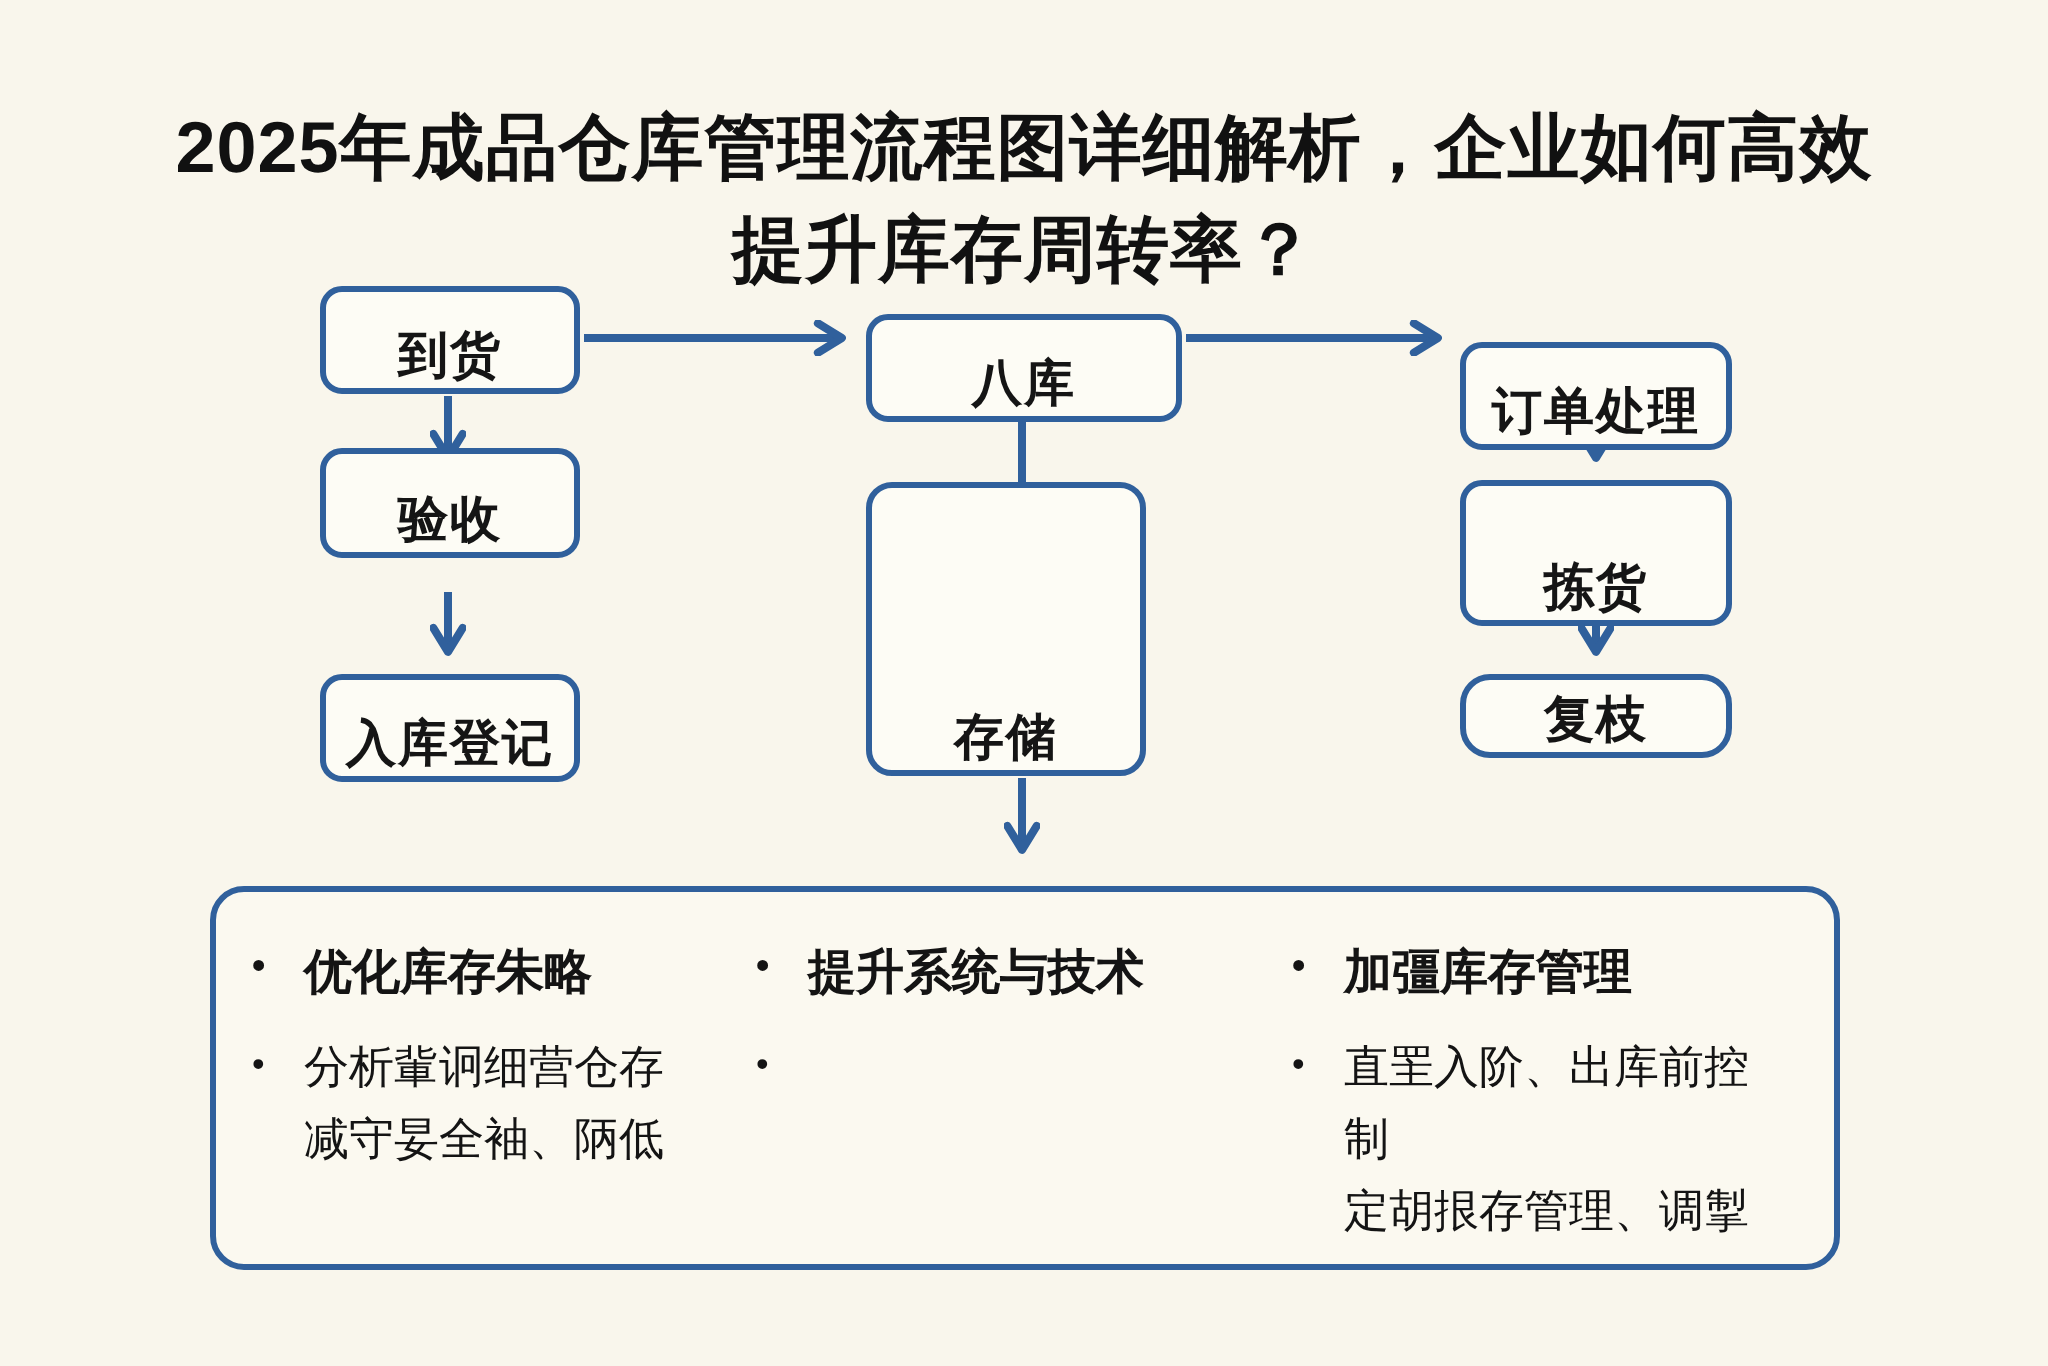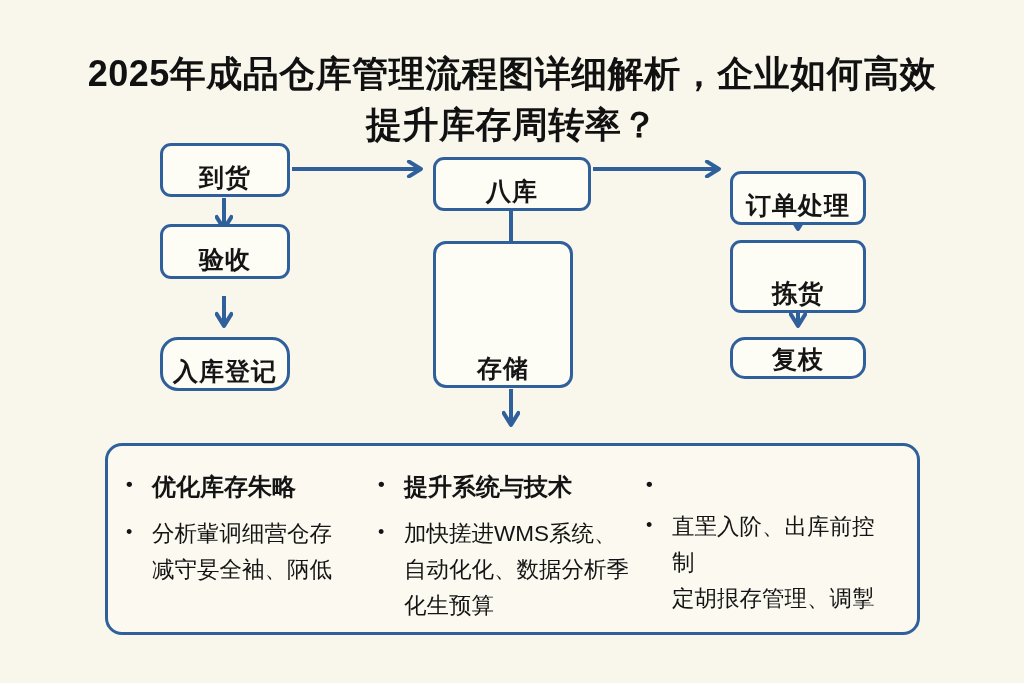--- a/index.html
+++ b/index.html
@@ -83,21 +83,21 @@
 </div>
 
 <div class="node" style="left:433px;top:241px;width:140px;height:147px;border-radius:13px;">
   <span>存储</span>
 </div>
 
 <div class="node" style="left:730px;top:240px;width:136px;height:73px;">
   <span>拣货</span>
 </div>
 
-<div class="node" style="left:160px;top:337px;width:130px;height:54px;border-radius:18px;">
+<div class="node" style="left:160px;top:337px;width:130px;height:54px;">
   <span>入库登记</span>
 </div>
 
 <div class="node" style="left:730px;top:337px;width:136px;height:42px;border-radius:15px;">
   <span>复枝</span>
 </div>
 
 <div class="summary-box">
 
   <div class="summary-col col-1">
@@ -112,29 +112,27 @@
     </div>
   </div>
 
   <div class="summary-col col-2">
     <div class="bullet-row heading">
       <span class="bullet-glyph">•</span>
       <span class="bullet-text">提升系统与技术</span>
     </div>
     <div class="bullet-row body">
       <span class="bullet-glyph">•</span>
-      <span class="bullet-text">加快搓进WMS系统、
-自动化化、数据分析季
-化生预算</span>
     </div>
   </div>
 
   <div class="summary-col col-3">
     <div class="bullet-row heading">
       <span class="bullet-glyph">•</span>
+      <span class="bullet-text">加彊库存管理</span>
     </div>
     <div class="bullet-row body">
       <span class="bullet-glyph">•</span>
       <span class="bullet-text">直罜入阶、出库前控制
 定胡拫存管理、调掣</span>
     </div>
   </div>
 
 </div>
 

